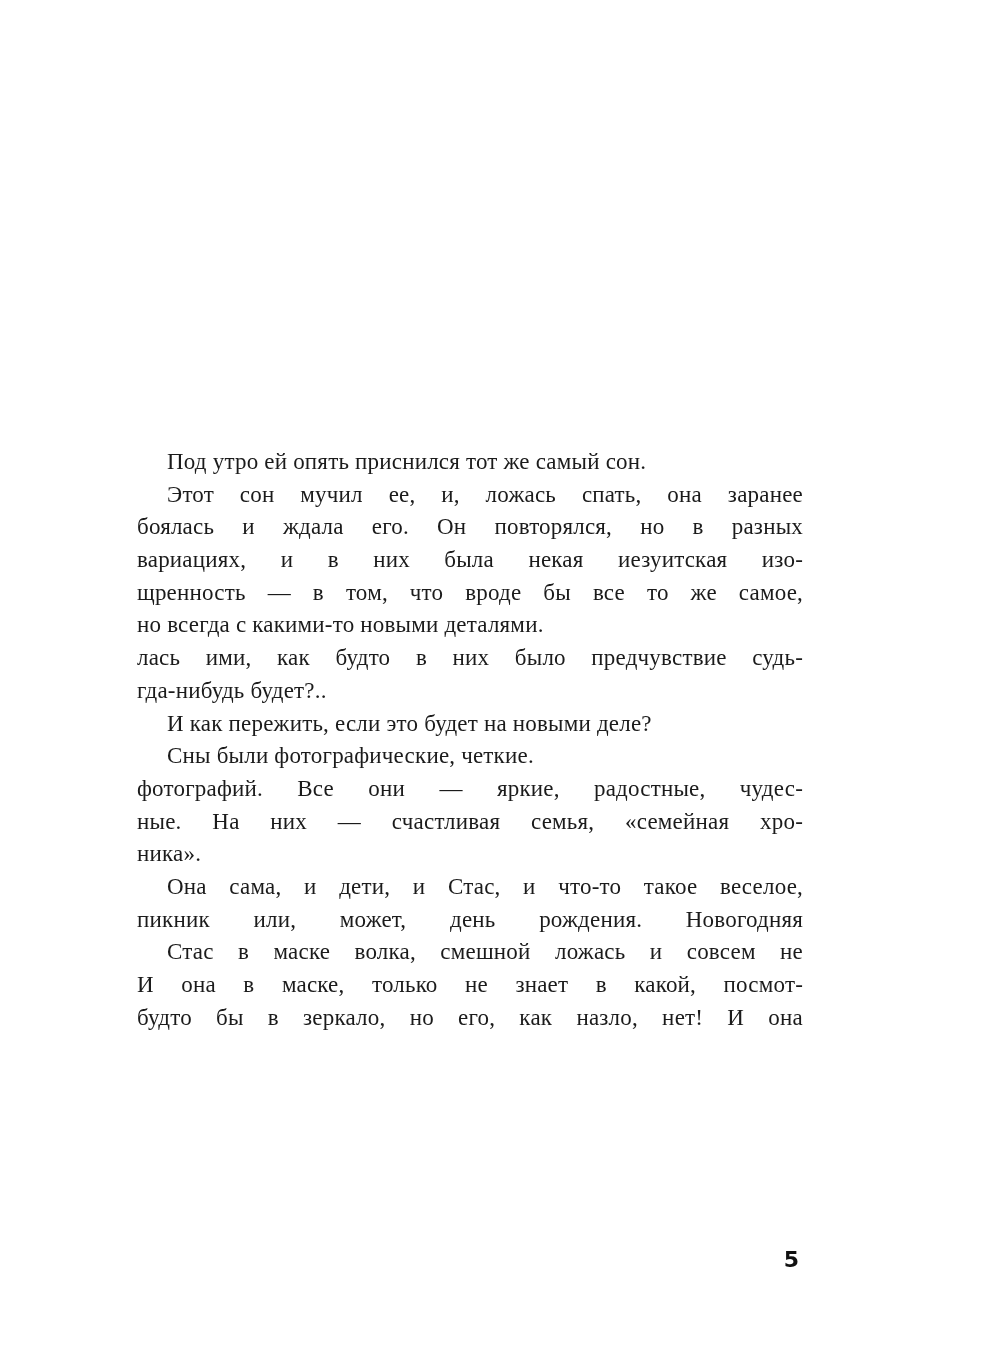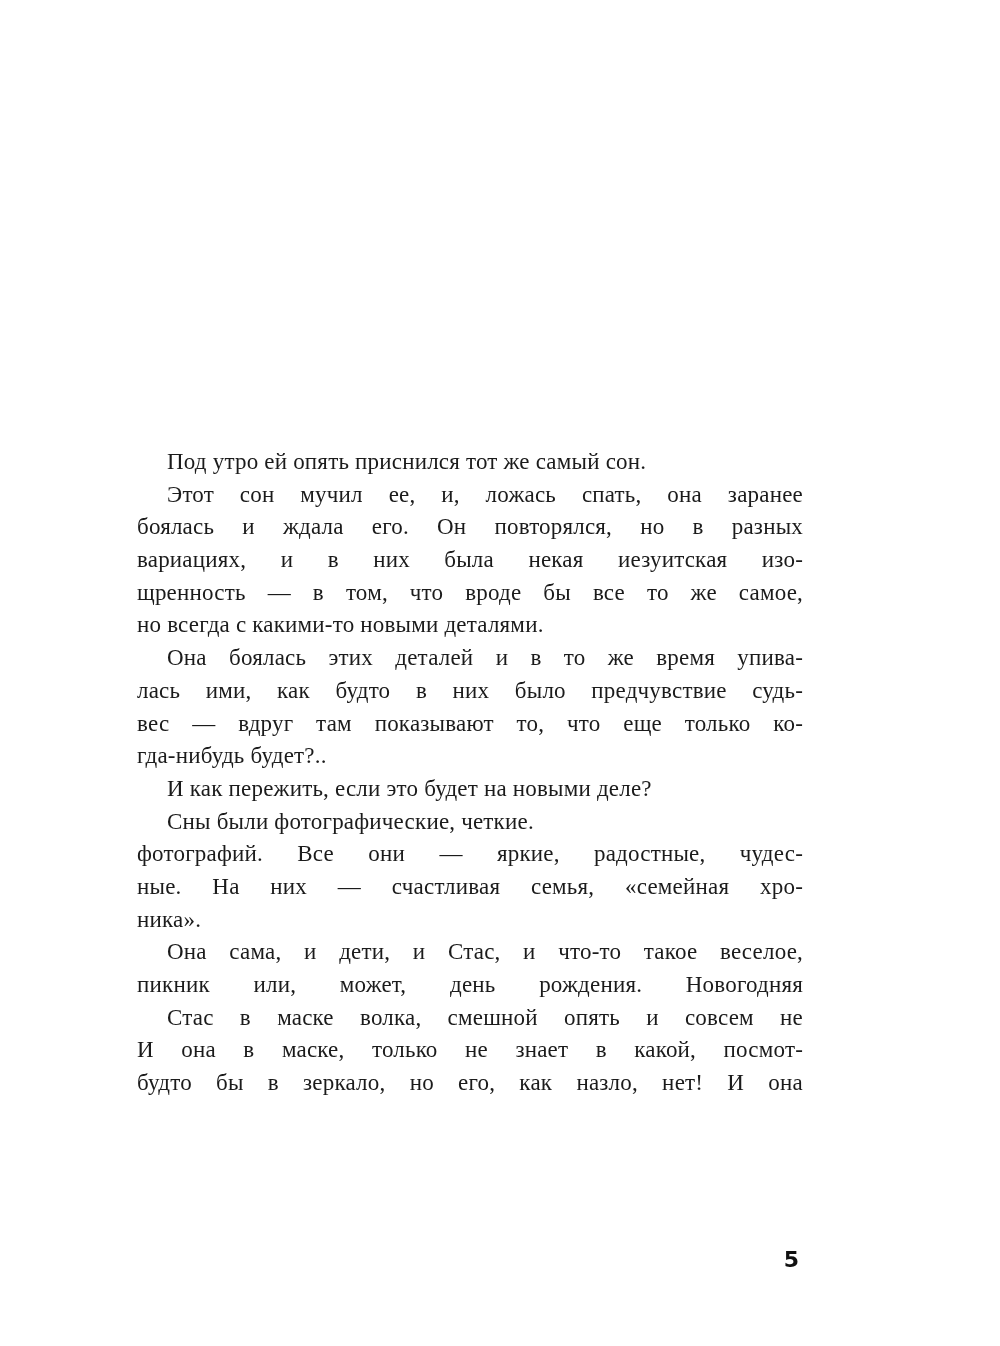--- a/index.html
+++ b/index.html
@@ -54,29 +54,27 @@
 <body>
 
 <div class="book-page">
   <div class="text-block" id="text-block">
       <div class="line indent">Под утро ей опять приснился тот же самый сон.</div>
       <div class="line indent justify">Этот сон мучил ее, и, ложась спать, она заранее</div>
       <div class="line justify">боялась и ждала его. Он повторялся, но в разных</div>
       <div class="line justify">вариациях, и в них была некая иезуитская изо-</div>
       <div class="line justify">щренность — в том, что вроде бы все то же самое,</div>
       <div class="line">но всегда с какими-то новыми деталями.</div>
-      <div class="line indent justify">Она боялась этих деталей и в то же время упива-</div>
       <div class="line justify">лась ими, как будто в них было предчувствие судь-</div>
-      <div class="line justify">вес — вдруг там показывают то, что еще только ко-</div>
       <div class="line">гда-нибудь будет?..</div>
       <div class="line indent">И как пережить, если это будет на новыми деле?</div>
       <div class="line indent">Сны были фотографические, четкие.</div>
       <div class="line justify">фотографий. Все они — яркие, радостные, чудес-</div>
       <div class="line justify">ные. На них — счастливая семья, «семейная хро-</div>
       <div class="line">ника».</div>
       <div class="line indent justify">Она сама, и дети, и Стас, и что-то такое веселое,</div>
       <div class="line justify">пикник или, может, день рождения. Новогодняя</div>
-      <div class="line indent justify">Стас в маске волка, смешной опять и совсем не</div>
+      <div class="line indent justify">Стас в маске волка, смешной ложась и совсем не</div>
       <div class="line justify">И она в маске, только не знает в какой, посмот-</div>
       <div class="line justify">будто бы в зеркало, но его, как назло, нет! И она</div>
     </div>
   <div class="page-number">5</div>
 </div>
 
 </body></html>

